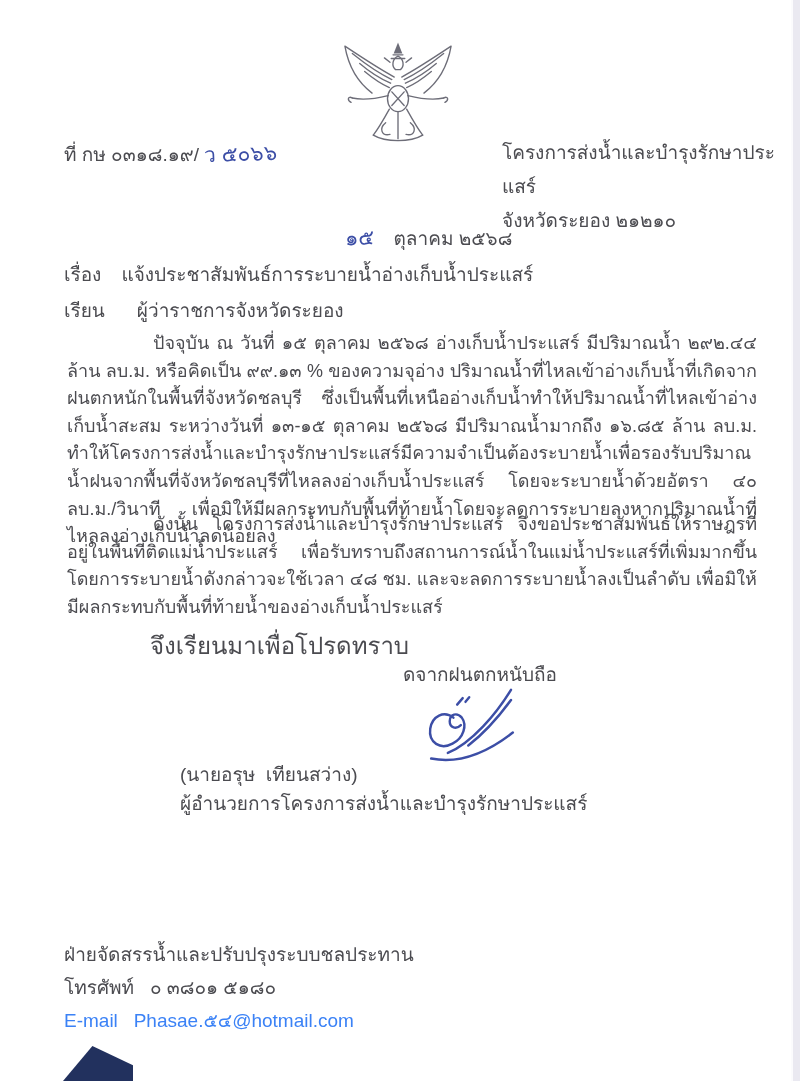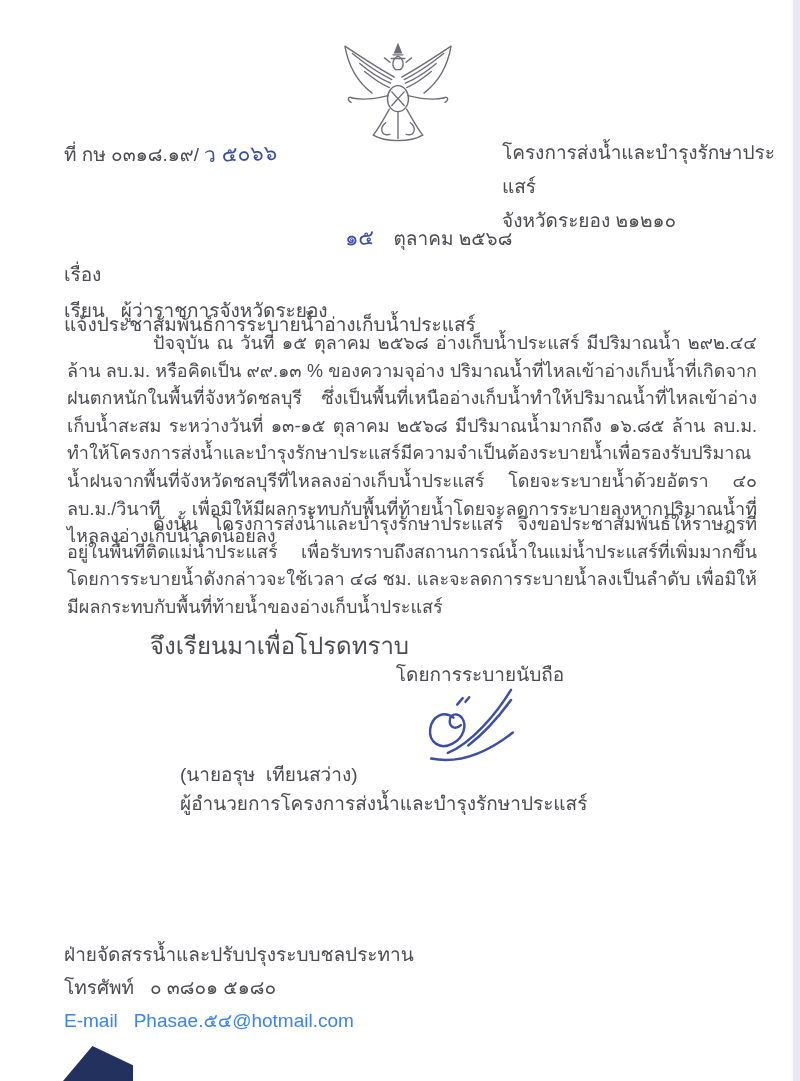--- a/index.html
+++ b/index.html
@@ -17,22 +17,22 @@
   
   .ref{left:64px;top:140px;font-size:19px;}
   
   .garuda{left:336px;top:40px;width:124px;height:142px;}
   
   .sender{left:502px;top:136px;font-size:19px;line-height:34px;}
   
   .dateline{left:345px;top:221px;font-size:19px;}
   .date-day{margin-right:14px;}
   
-  .subject{left:64px;top:259px;display:flex;gap:20px;font-size:19px;flex-direction:column;}
-  .recipient{left:64px;top:295px;display:flex;gap:16px;font-size:19px;}
+  .subject{left:64px;top:259px;display:flex;gap:20px;font-size:19px;}
+  .recipient{left:64px;top:295px;display:flex;gap:32px;font-size:19px;}
   
   .para{left:67px;width:690px;text-align:justify;font-size:18px;line-height:27.6px;}
   .p1{top:330px;text-indent:86px;}
   .p2{top:511px;text-indent:86px;}
   .closing{left:150px;top:626px;font-size:24px;}
   
   .respect{left:320px;top:659px;width:320px;text-align:center;font-size:19px;}
   .signature{left:420px;top:683px;width:130px;height:86px;}
   .signer{left:180px;top:760px;width:560px;text-align:left;font-size:19px;line-height:29px;}
   
@@ -116,21 +116,21 @@
     <span>เรียน</span>
     <span>ผู้ว่าราชการจังหวัดระยอง</span>
   </div>
 
   <div class="abs para p1 thai">ปัจจุบัน ณ วันที่ ๑๕ ตุลาคม ๒๕๖๘ อ่างเก็บน้ำประแสร์ มีปริมาณน้ำ ๒๙๒.๔๔ ล้าน ลบ.ม. หรือคิดเป็น ๙๙.๑๓ % ของความจุอ่าง ปริมาณน้ำที่ไหลเข้าอ่างเก็บน้ำที่เกิดจากฝนตกหนักในพื้นที่จังหวัดชลบุรี ซึ่งเป็นพื้นที่เหนืออ่างเก็บน้ำทำให้ปริมาณน้ำที่ไหลเข้าอ่างเก็บน้ำสะสม ระหว่างวันที่ ๑๓-๑๕ ตุลาคม ๒๕๖๘ มีปริมาณน้ำมากถึง ๑๖.๘๕ ล้าน ลบ.ม. ทำให้โครงการส่งน้ำและบำรุงรักษาประแสร์มีความจำเป็นต้องระบายน้ำเพื่อรองรับปริมาณน้ำฝนจากพื้นที่จังหวัดชลบุรีที่ไหลลงอ่างเก็บน้ำประแสร์ โดยจะระบายน้ำด้วยอัตรา ๔๐ ลบ.ม./วินาที เพื่อมิให้มีผลกระทบกับพื้นที่ท้ายน้ำโดยจะลดการระบายลงหากปริมาณน้ำที่ไหลลงอ่างเก็บน้ำลดน้อยลง</div>
 
   <div class="abs para p2 thai">ดังนั้น โครงการส่งน้ำและบำรุงรักษาประแสร์ จึงขอประชาสัมพันธ์ให้ราษฎรที่อยู่ในพื้นที่ติดแม่น้ำประแสร์ เพื่อรับทราบถึงสถานการณ์น้ำในแม่น้ำประแสร์ที่เพิ่มมากขึ้น โดยการระบายน้ำดังกล่าวจะใช้เวลา ๔๘ ชม. และจะลดการระบายน้ำลงเป็นลำดับ เพื่อมิให้มีผลกระทบกับพื้นที่ท้ายน้ำของอ่างเก็บน้ำประแสร์</div>
 
   <div class="abs closing">จึงเรียนมาเพื่อโปรดทราบ</div>
 
-  <div class="abs respect">โดยการระบายนับถือ</div>
+  <div class="abs respect">ดจากฝนตกหนับถือ</div>
 
   <div class="abs signature">
     <svg width="130" height="86" viewBox="0 0 140 90" xmlns="http://www.w3.org/2000/svg">
       <g stroke="#3c4ea6" fill="none" stroke-width="2.6" stroke-linecap="round" stroke-linejoin="round">
         <path d="M36 36 C26 28 13 34 11 48 C9 63 22 71 35 64 C47 58 51 44 45 36 C40 30 32 32 32 40 C32 47 39 49 44 44"></path>
         <path d="M40 22 l6 -7"></path>
         <path d="M49 19 l4 -5"></path>
         <path d="M30 74 C56 63 82 32 98 6"></path>
         <path d="M52 66 C70 52 87 32 98 17"></path>
         <path d="M12 80 C42 86 72 74 100 52"></path>

